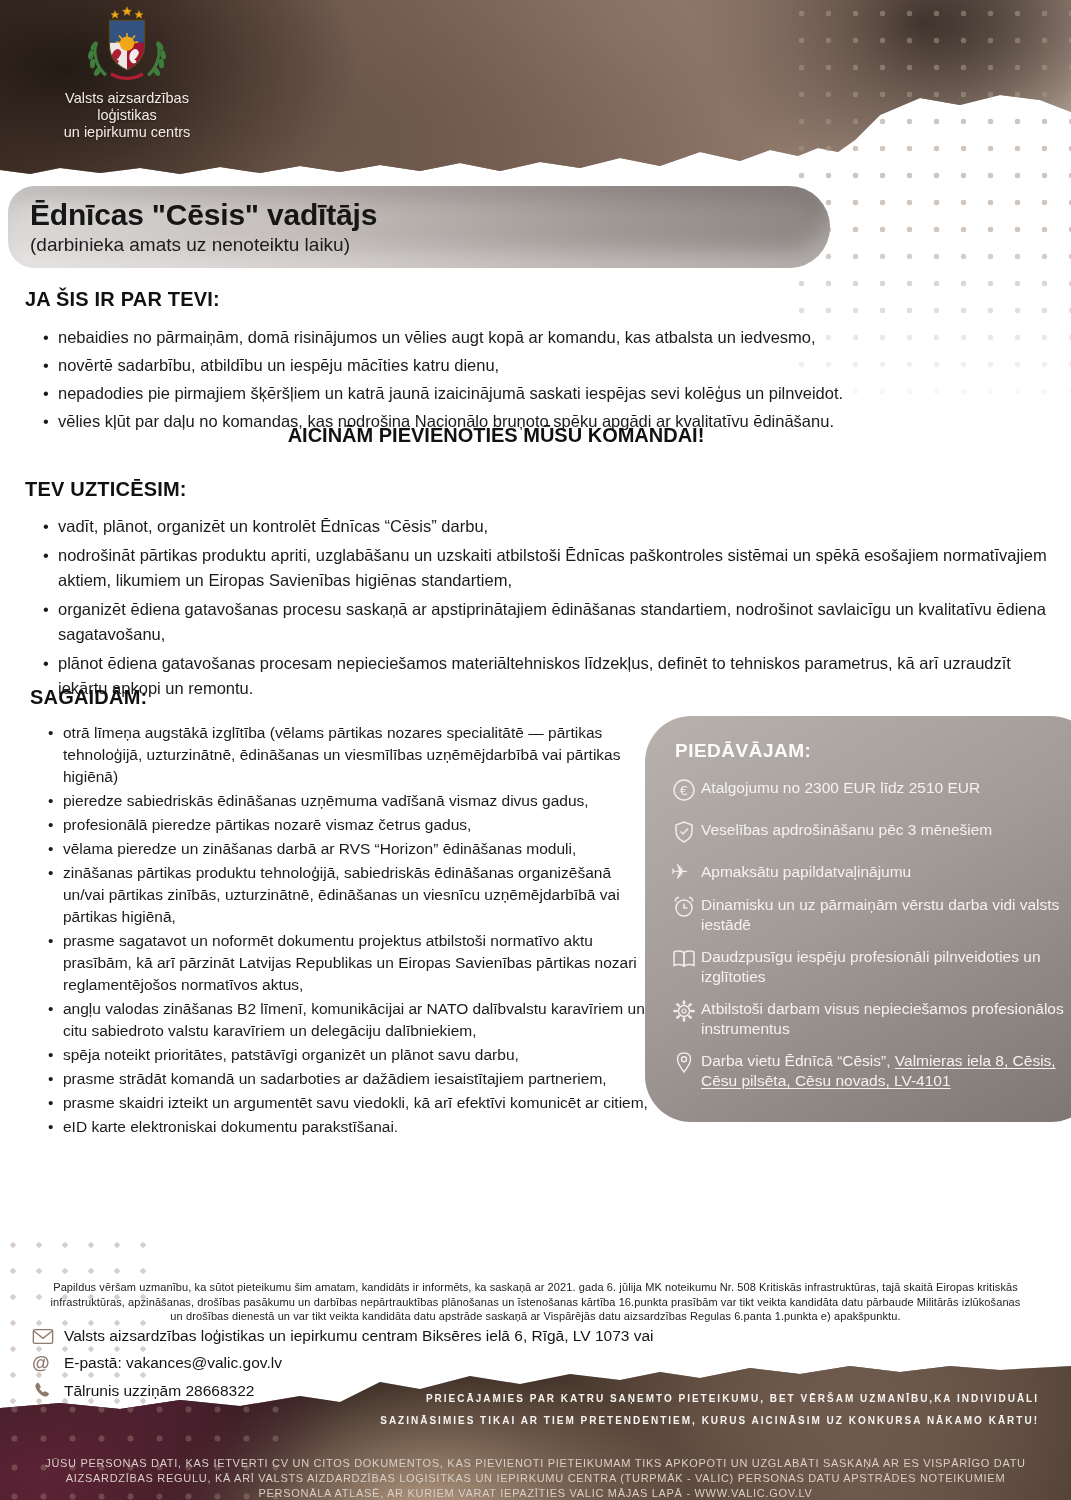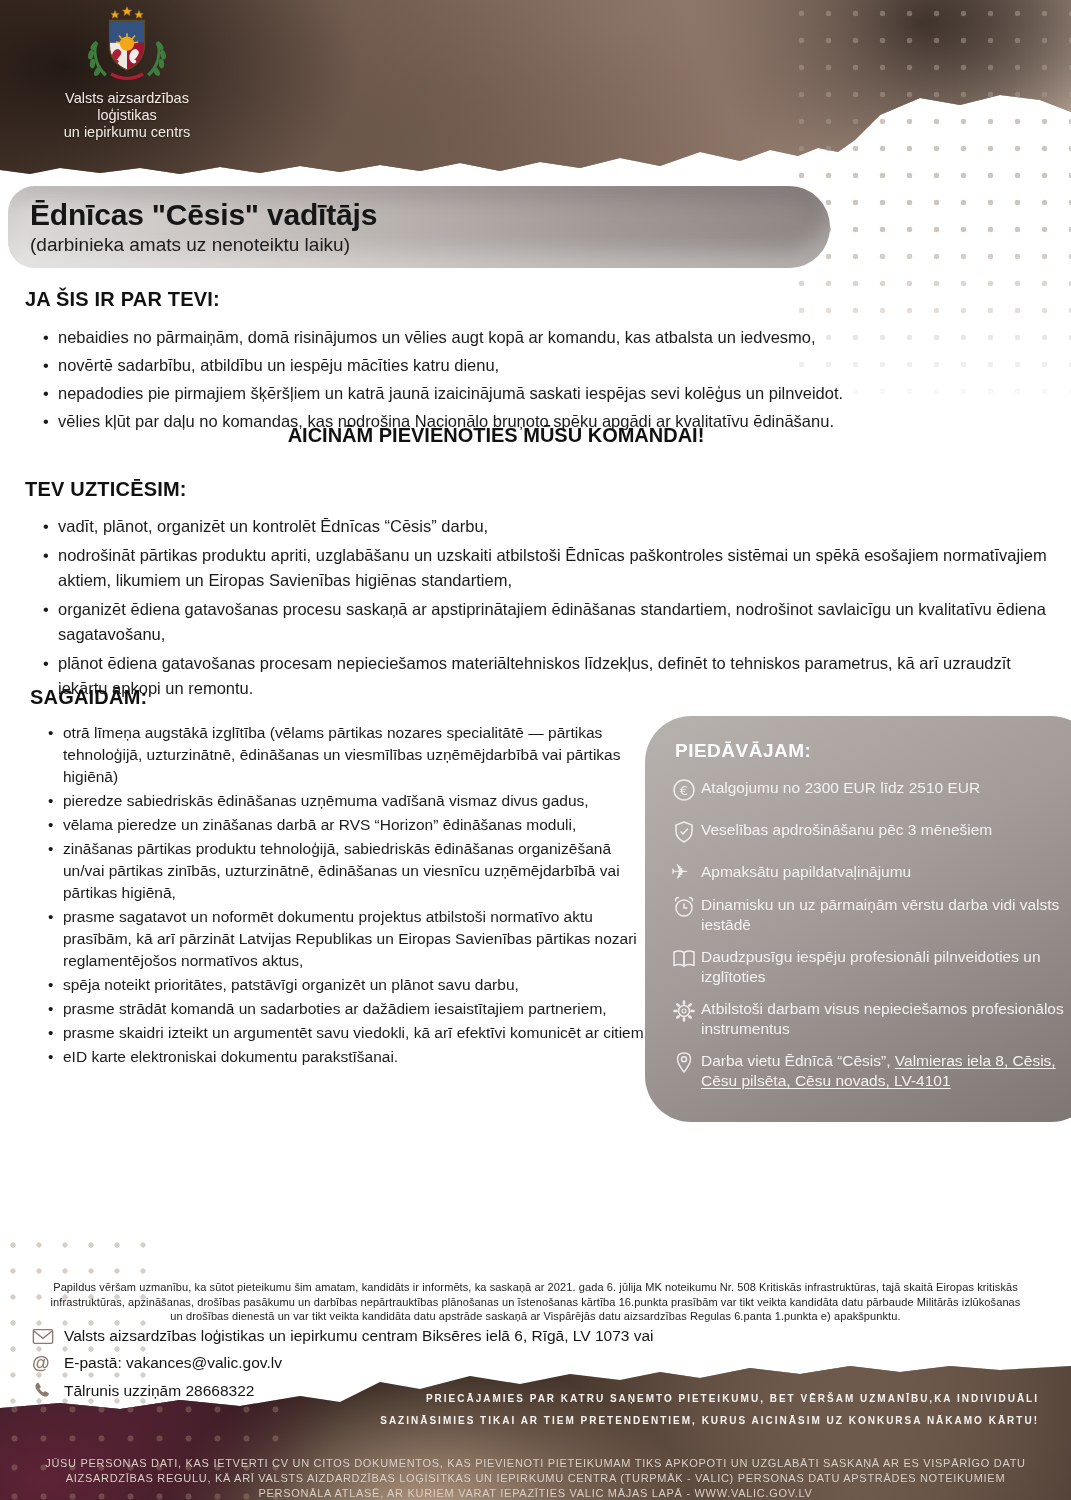--- a/index.html
+++ b/index.html
@@ -201,23 +201,25 @@
       <li>organizēt ēdiena gatavošanas procesu saskaņā ar apstiprinātajiem ēdināšanas standartiem, nodrošinot savlaicīgu un kvalitatīvu ēdiena sagatavošanu,</li>
       <li>plānot ēdiena gatavošanas procesam nepieciešamos materiāltehniskos līdzekļus, definēt to tehniskos parametrus, kā arī uzraudzīt iekārtu apkopi un remontu.</li>
     </ul>
   </div>
 
   <div class="sec-expect">
     <h3 class="sec-heading">SAGAIDĀM:</h3>
     <ul class="blist">
       <li>otrā līmeņa augstākā izglītība (vēlams pārtikas nozares specialitātē — pārtikas tehnoloģijā, uzturzinātnē, ēdināšanas un viesmīlības uzņēmējdarbībā vai pārtikas higiēnā)</li>
       <li>pieredze sabiedriskās ēdināšanas uzņēmuma vadīšanā vismaz divus gadus,</li>
+      <li>profesionālā pieredze pārtikas nozarē vismaz četrus gadus,</li>
       <li>vēlama pieredze un zināšanas darbā ar RVS “Horizon” ēdināšanas moduli,</li>
       <li>zināšanas pārtikas produktu tehnoloģijā, sabiedriskās ēdināšanas organizēšanā un/vai pārtikas zinībās, uzturzinātnē, ēdināšanas un viesnīcu uzņēmējdarbībā vai pārtikas higiēnā,</li>
       <li>prasme sagatavot un noformēt dokumentu projektus atbilstoši normatīvo aktu prasībām, kā arī pārzināt Latvijas Republikas un Eiropas Savienības pārtikas nozari reglamentējošos normatīvos aktus,</li>
+      <li>angļu valodas zināšanas B2 līmenī, komunikācijai ar NATO dalībvalstu karavīriem un citu sabiedroto valstu karavīriem un delegāciju dalībniekiem,</li>
       <li>spēja noteikt prioritātes, patstāvīgi organizēt un plānot savu darbu,</li>
       <li>prasme strādāt komandā un sadarboties ar dažādiem iesaistītajiem partneriem,</li>
       <li>prasme skaidri izteikt un argumentēt savu viedokli, kā arī efektīvi komunicēt ar citiem,</li>
       <li>eID karte elektroniskai dokumentu parakstīšanai.</li>
     </ul>
   </div>
 
   <div class="offer-card">
     <h2>PIEDĀVĀJAM:</h2>
 

